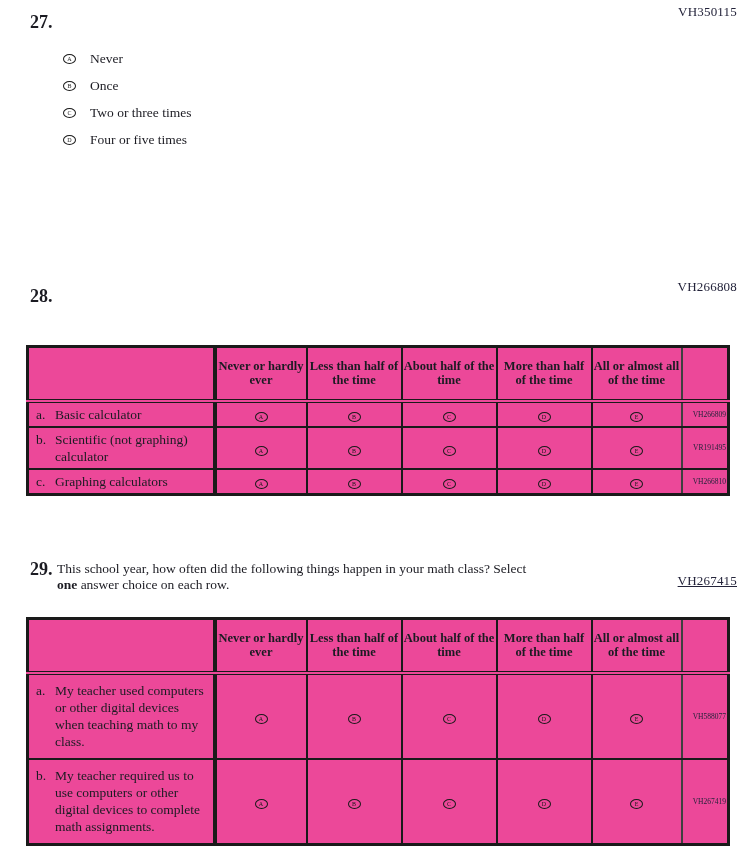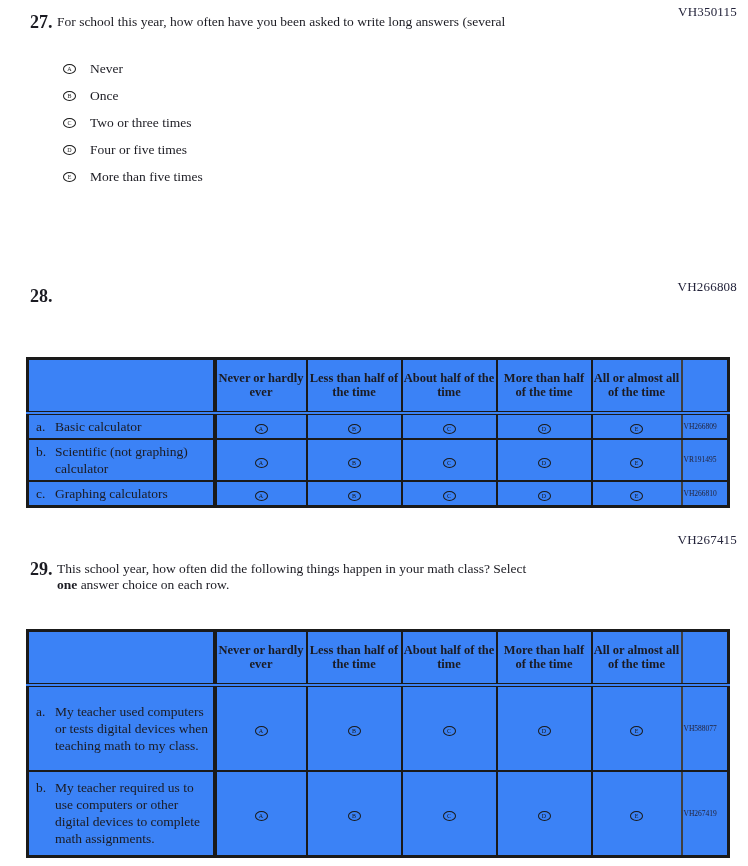--- a/index.html
+++ b/index.html
@@ -8,36 +8,36 @@
     width:748px; height:866px; position:relative; overflow:hidden;
     font-family:"Liberation Serif","DejaVu Serif",serif;
     color:#1b1b22;
   }
   .vcode { position:absolute; right:11px; font-size:13px; letter-spacing:.2px; color:#23233a; }
   .qblock { position:absolute; left:30px; }
   .qhead { display:flex; }
   .qnum { font-weight:bold; font-size:18px; width:27px; flex:0 0 27px; line-height:16px; }
   .qtext { font-size:13.5px; line-height:16px; }
   .qtext .b { font-weight:bold; }
-  .opts { margin-top:25px; margin-left:33px; }
+  .opts { margin-top:15px; margin-left:33px; }
   .opt { display:flex; align-items:center; height:27px; gap:14px; }
   .bubble {
     display:inline-flex; align-items:center; justify-content:center;
     width:13px; height:10px; border:1.2px solid #1a1a1a; border-radius:50%;
     font-size:6px; line-height:1; color:#1a1a1a; flex:0 0 13px;
   }
   .opt-label { font-size:13.5px; }
 
   table.qtable { border-collapse:collapse; table-layout:fixed; width:701px;
-    border:3px solid #1a1a1a; position:absolute; left:26px; background:#3b82f6;margin-top:12px; }
+    border:3px solid #1a1a1a; position:absolute; left:26px; background:#ec4899; }
   table.qtable td { vertical-align:middle; }
   td.c0 { border-right:4px solid #1a1a1a; padding:3px 4px 3px 7px; }
   td.ca { border-right:2px solid #1a1a1a; text-align:center; }
   td.ca-last { border-right:2px solid #404040; text-align:center; }
-  td.cc { padding:0 1px; font-size:7.5px; color:#23233a; text-align:left; }
+  td.cc { padding:0 1px; font-size:7.5px; color:#23233a; text-align:right; }
   tr.hrow td { border-bottom:4px double #1a1a1a; font-weight:bold; font-size:12.5px;
     line-height:14px; text-align:center; padding:3px 1px; }
   tr.hrow td.c0 { padding:0; }
   tr.drow td { border-bottom:2px solid #1a1a1a; }
   tr.drow:last-child td { border-bottom:none; }
   #table-28 tr.hrow td { height:54px; }
   #table-29 tr.hrow td { height:54px; }
   #table-28 tr.ra td { height:18px; }
   #table-28 tr.rb td { height:36px; }
   #table-28 tr.rc td { height:18px; }
@@ -47,21 +47,20 @@
   .rowlab .lab { flex:1; }
 </style>
 </head>
 <body>
 
 <div class="vcode" style="top:4px;">VH350115</div>
 <div class="qblock" style="top:14px; width:650px;">
   <div class="qhead">
     <span class="qnum">27.</span>
     <div class="qtext">
-      <div>For school this year, how often have you been asked to write long answers (several</div>
     </div>
   </div>
   <div class="opts">
     <div class="opt">
       <span class="bubble">
           <span>A</span>
         </span>
       <span class="opt-label">Never</span>
     </div>
     <div class="opt">
@@ -74,26 +73,20 @@
       <span class="bubble">
           <span>C</span>
         </span>
       <span class="opt-label">Two or three times</span>
     </div>
     <div class="opt">
       <span class="bubble">
           <span>D</span>
         </span>
       <span class="opt-label">Four or five times</span>
-    </div>
-    <div class="opt">
-      <span class="bubble">
-          <span>E</span>
-        </span>
-      <span class="opt-label">More than five times</span>
     </div>
   </div>
 </div>
 
 <div class="vcode" style="top:279px;margin-left:28px;">VH266808</div>
 <div class="qblock" style="top:288px; width:650px;">
   <div class="qhead">
     <span class="qnum">28.</span>
     <div class="qtext">
     </div>
@@ -188,21 +181,21 @@
             <span>D</span>
           </span></td>
     <td class="ca-last"><span class="bubble">
             <span>E</span>
           </span></td>
     <td class="cc">VH266810</td>
   </tr>
 </tbody>
   </table>
 
-<div class="vcode" style="top:532px;">VH267415</div>
+<div class="vcode" style="top:573px;text-decoration:underline;">VH267415</div>
 <div class="qblock" style="top:561px; width:650px;">
   <div class="qhead">
     <span class="qnum">29.</span>
     <div class="qtext">
       <div>This school year, how often did the following things happen in your math class? Select</div>
       <div><span></span><span class="b">one</span><span> answer choice on each row.</span></div>
     </div>
   </div>
 </div>
 
@@ -223,21 +216,21 @@
     <td class="ca">Less than half of the time</td>
     <td class="ca">About half of the time</td>
     <td class="ca">More than half of the time</td>
     <td class="ca-last">All or almost all of the time</td>
     <td class="cc"></td>
   </tr>
   <tr class="drow">
     <td class="c0">
           <span class="rowlab">
             <span class="pfx">a.</span>
-            <span class="lab">My teacher used computers or tests digital devices when teaching math to my class.</span>
+            <span class="lab">My teacher used computers or other digital devices when teaching math to my class.</span>
           </span>
         </td>
     <td class="ca"><span class="bubble">
             <span>A</span>
           </span></td>
     <td class="ca"><span class="bubble">
             <span>B</span>
           </span></td>
     <td class="ca"><span class="bubble">
             <span>C</span>

